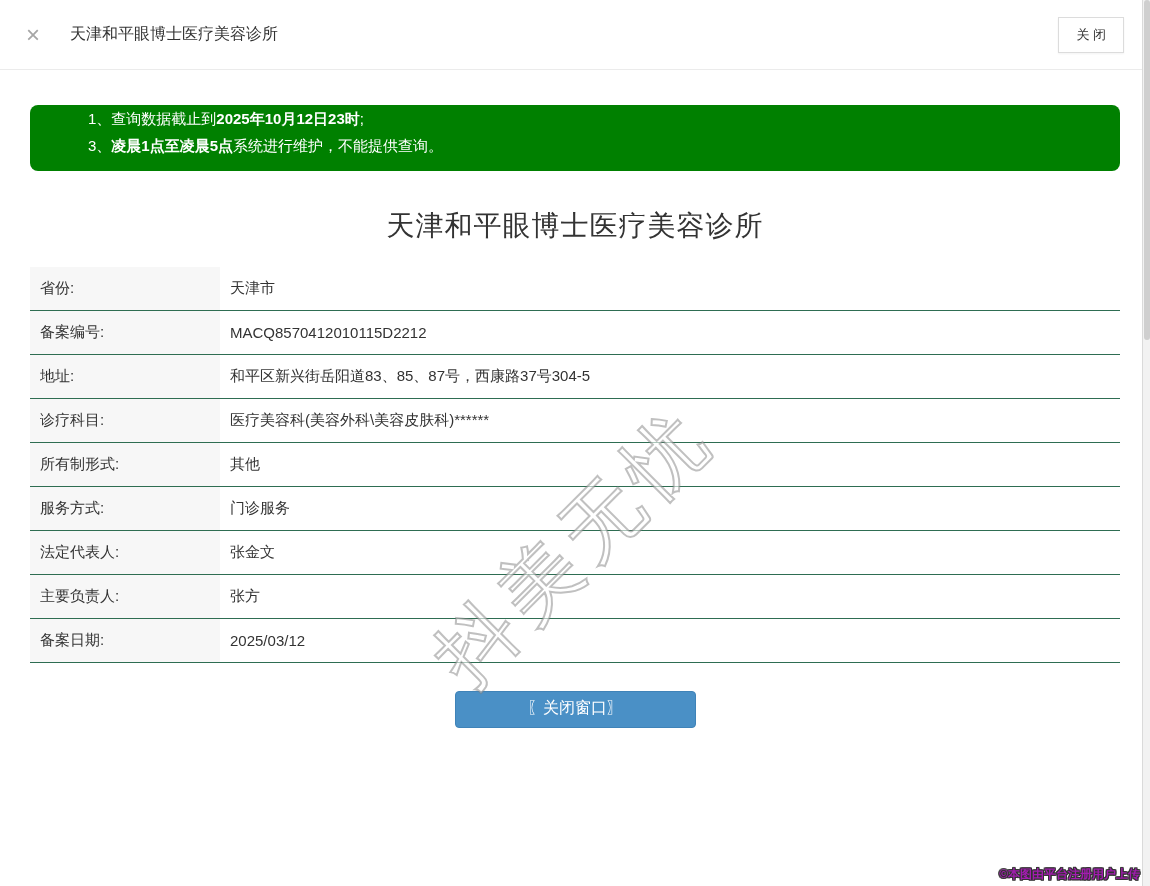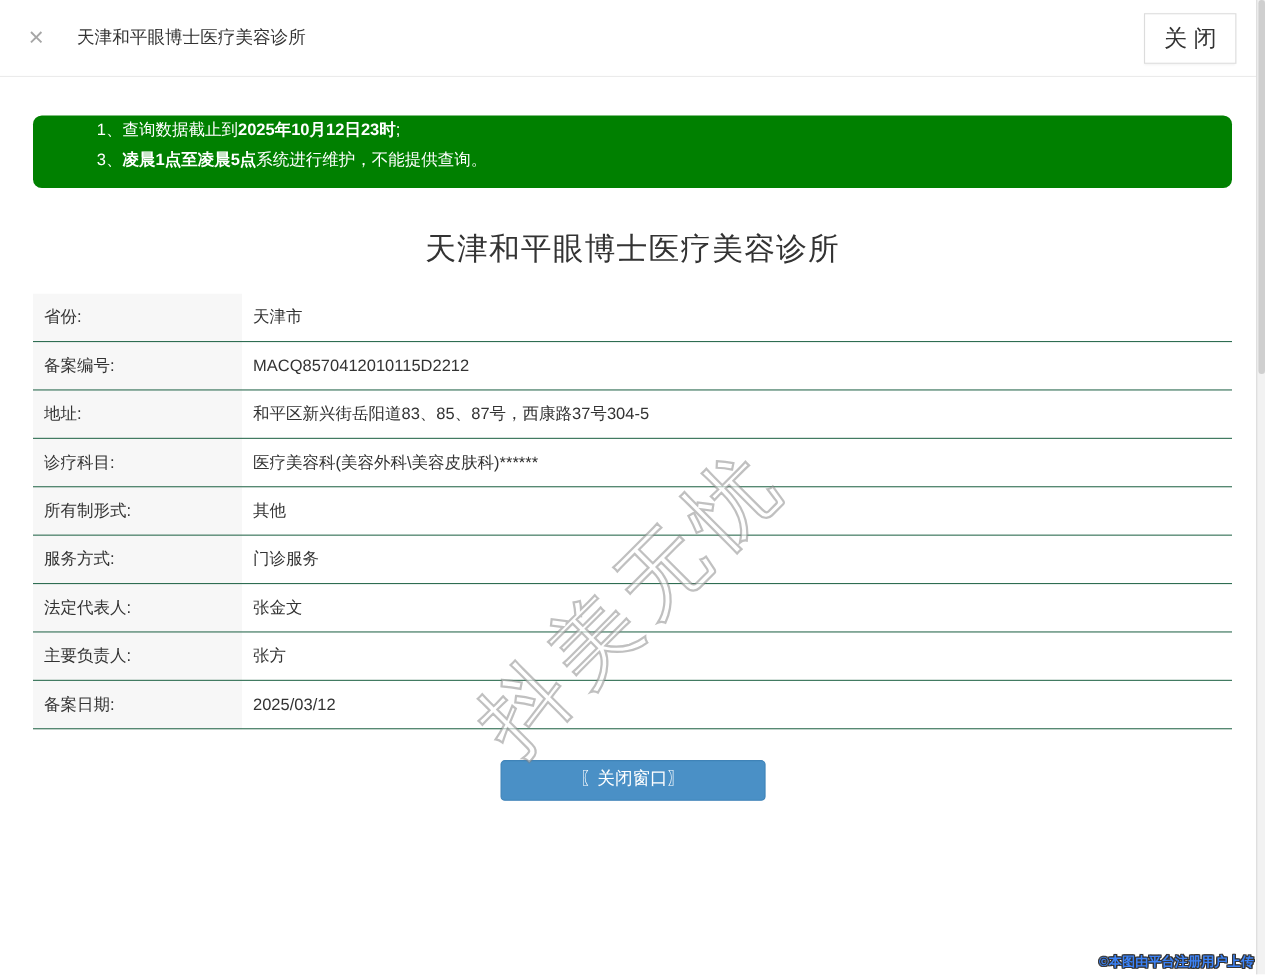--- a/index.html
+++ b/index.html
@@ -32,21 +32,21 @@
     margin-left: 30px;
     font-size: 16px;
     color: #333;
   }
   .topbar-spacer { flex: 1; }
   .btn-close-top {
     background: #ffffff;
     border: 1px solid #dcdcdc;
     box-shadow: 0 1px 2px rgba(0,0,0,0.05);
     padding: 8px 17px;
-    font-size: 21px;
+    font-size: 13px;
     color: #333;
     cursor: pointer;
     font-family: inherit;
   }
 
   
   .content { padding: 0 30px; position: relative; }
 
   .notice {
     margin-top: 35px;
@@ -121,21 +121,21 @@
     white-space: nowrap;
   }
 
   
   .copyright {
     position: absolute;
     right: 10px;
     bottom: 3px;
     font-size: 12px;
     font-weight: bold;
-    color: #3b82f6;
+    color: #a21caf;
     text-shadow:
       -1px -1px 0 #333, 1px -1px 0 #333,
       -1px  1px 0 #333, 1px  1px 0 #333,
        0   -1px 0 #333, 0    1px 0 #333,
       -1px  0   0 #333, 1px  0   0 #333;
     z-index: 7;
     margin-top: 42px;
   }
 
   

